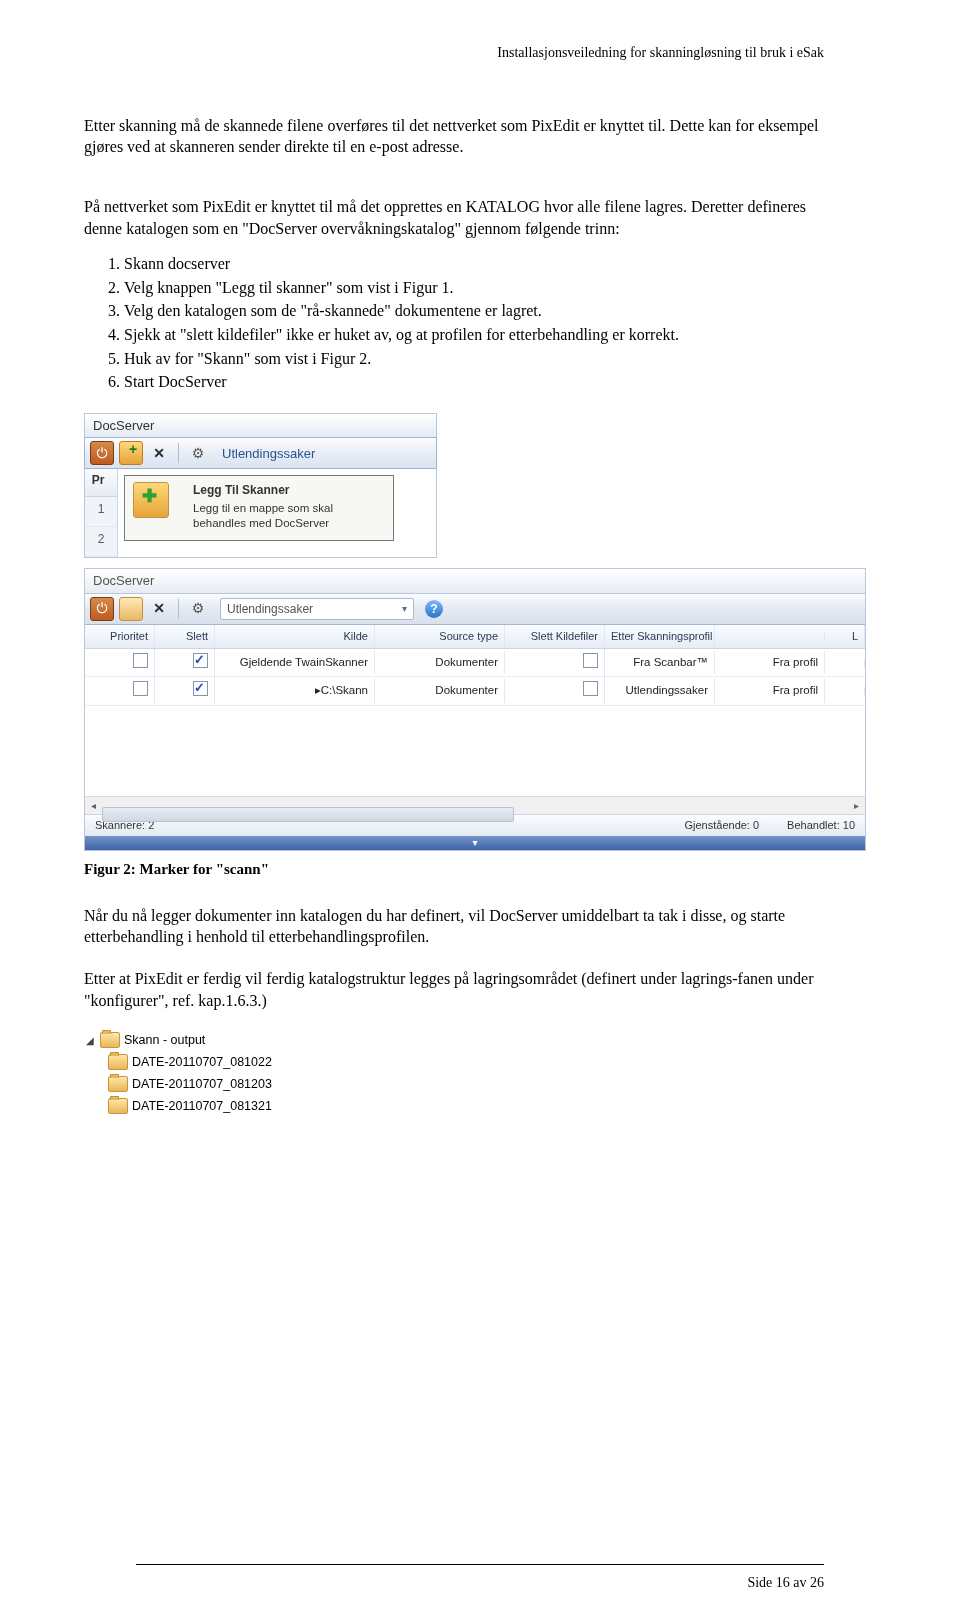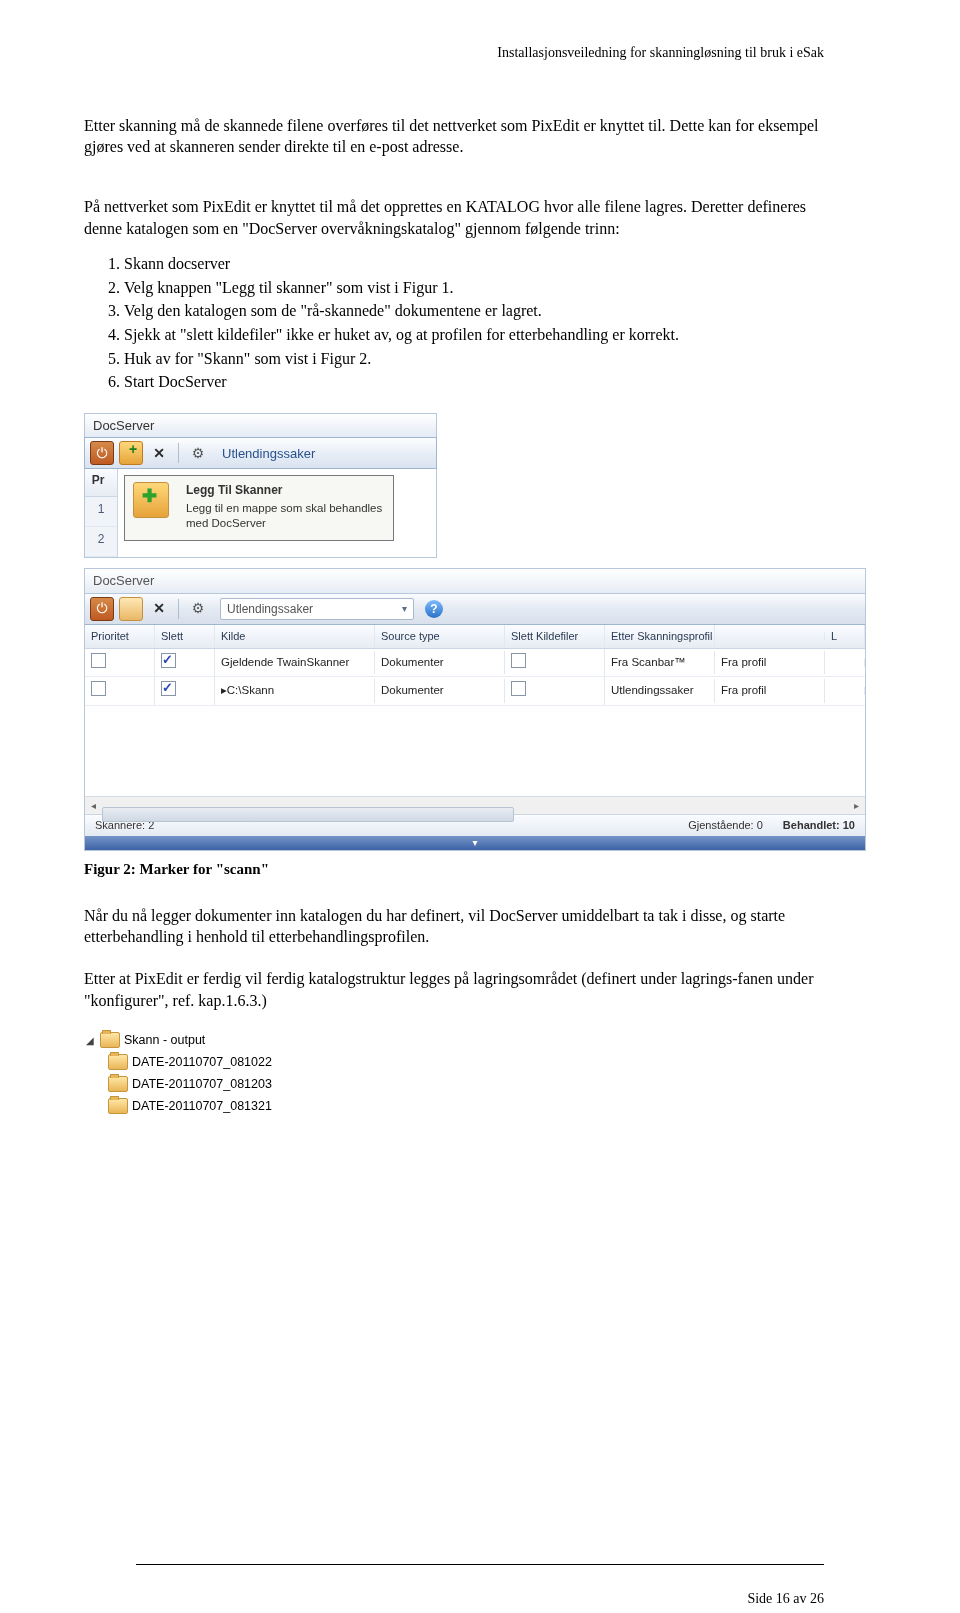--- a/index.html
+++ b/index.html
@@ -125,21 +125,21 @@
   .tooltip-area {
     flex: 1;
     padding: 6px;
     position: relative;
   }
   .tooltip-box {
     border: 1px solid #75797d;
     background: #f7f7f4;
     padding: 6px 8px 8px 8px;
     display: flex;
-    gap: 17px;
+    gap: 24px;
     width: 252px;
   }
   .tt-icon {
     width: 34px; height: 34px;
     background: linear-gradient(#ffd87a, #e6a33a);
     border: 1px solid #c59141;
     border-radius: 3px;
     position: relative;
     flex-shrink: 0;
   }
@@ -217,20 +217,21 @@
     background: linear-gradient(#fafcff, #e6ecf4);
     border-bottom: 1px solid #cbd6e4;
     font-size: 11px;
     color: #2a3a52;
   }
   .gh-cell, .gr-cell {
     padding: 4px 6px;
     border-right: 1px solid #e2e8f1;
     white-space: nowrap;
     overflow: hidden;
+    text-align: right;
   }
   .grid-row {
     border-bottom: 1px solid #e9edf3;
     background: #fff;
     font-size: 11.5px;
     color: #222;
   }
   .gr-cell .cb {
     width: 13px; height: 13px;
     border: 1px solid #8795a8;
@@ -267,21 +268,21 @@
   }
   .dw-status {
     background: linear-gradient(#fafcff, #e4eaf2);
     border-top: 1px solid #cbd6e4;
     display: flex;
     padding: 3px 10px;
     font-size: 11px;
     color: #333;
   }
   .dw-status .sp { margin-left: auto; }
-  .dw-status .mid { margin-left: 20px; font-weight: bold; }
+  .dw-status .mid { margin-left: 28px; }
   .dw-expand {
     background: linear-gradient(#7595c8, #3e63a6);
     height: 14px;
     text-align: center;
     color: #fff;
     font-size: 10px;
   }
 
   
   .folder-tree {
@@ -317,21 +318,21 @@
     top: -3px; left: 1px;
     width: 7px; height: 3px;
     background: #e9b657;
     border: 1px solid #c5963e;
     border-bottom: none;
     border-radius: 1px 1px 0 0;
   }
 
   .footer {
     position: absolute;
-    bottom: 4px;
+    bottom: 20px;
     right: 90px;
     font-size: 14px;
   }
   .footer-line {
     position: absolute;
     bottom: 48px;
     left: 90px; right: 90px;
     border-top: 1px solid #000;
   }
 </style>

